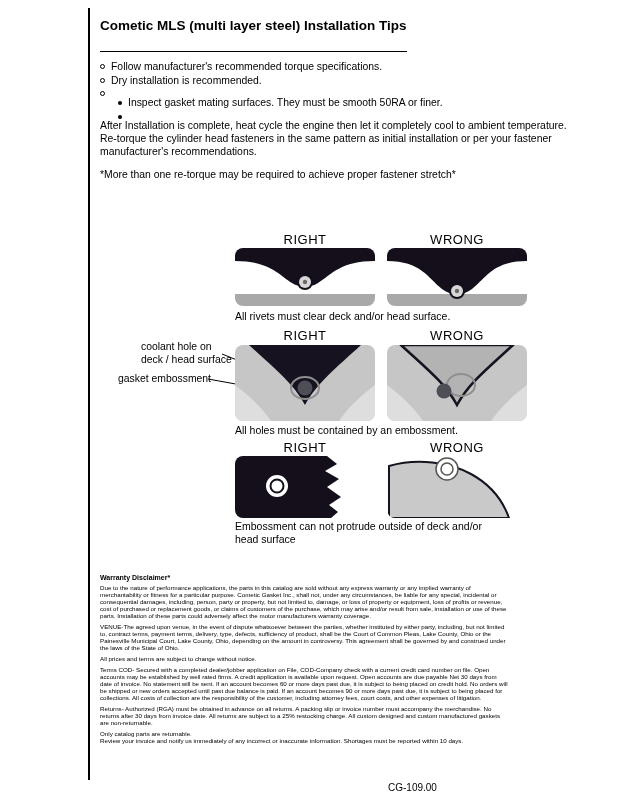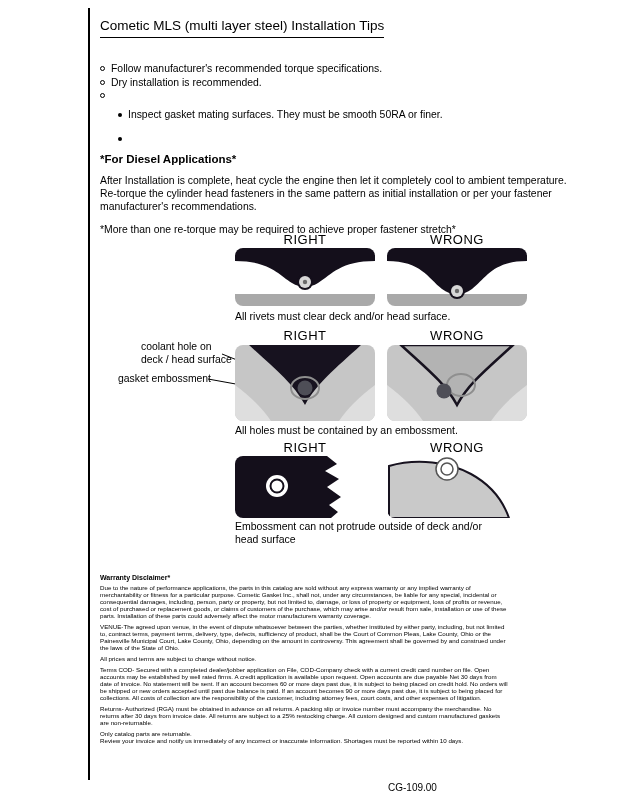--- a/index.html
+++ b/index.html
@@ -3,24 +3,24 @@
 <meta charset="utf-8">
 <style>
   * { margin:0; padding:0; box-sizing:border-box; }
   html,body { width:618px; height:800px; }
   body { background:#fff; font-family:"Liberation Sans", sans-serif; color:#000; }
   .page { position:relative; width:618px; height:800px; background:#ffffff; overflow:hidden; }
 
   .left-rule { position:absolute; left:88px; top:8px; width:2px; height:772px; background:#000; }
 
   .top-text { position:absolute; left:100px; top:16px; width:484px; }
-  .title { display:inline-block; font-size:13.5px; font-weight:normal; border-bottom:1.5px solid #000; padding-bottom:4px; margin-bottom:24px; }
+  .title { display:inline-block; font-size:13.5px; font-weight:bold; border-bottom:1.5px solid #000; padding-bottom:18px; margin-bottom:8px; }
 
   .bullet { display:flex; font-size:10.4px; line-height:13.5px; }
-  .bullet.sub { padding-left:16px;margin-top:10px; }
+  .bullet.sub { padding-left:16px; }
   .marker-circle { flex:none; width:5px; height:5px; border:1px solid #000; border-radius:50%; margin:4px 6px 0 0; }
   .marker-dot { flex:none; width:4px; height:4px; background:#000; border-radius:50%; margin:5px 6px 0 2px; }
 
   .diesel-heading { font-size:11.5px; font-weight:bold; margin:12px 0 9px 0; }
   .para { font-size:10.4px; line-height:13px; margin-bottom:10px; width:478px; }
   .note { font-size:10.4px; line-height:13px; }
 
   .diagrams { position:absolute; left:100px; top:228px; width:478px; height:330px; }
   .diag-header { position:absolute; width:140px; text-align:center; font-size:13px; letter-spacing:0.5px; }
   .diag-img { position:absolute; width:140px; border-radius:8px; overflow:hidden; line-height:0; }
@@ -57,21 +57,20 @@
       <span class="marker-circle"></span>
     </div>
     <div class="bullet sub">
       <span class="marker-dot"></span>
       <span>Inspect gasket mating surfaces.  They must be smooth 50RA or finer.</span>
     </div>
     <div class="bullet sub">
       <span class="marker-dot"></span>
     </div>
 
-    <div class="diesel-heading">*For Diesel Applications*</div>
     <p class="para">After Installation is complete, heat cycle the engine then let it completely cool to ambient temperature. Re-torque the cylinder head fasteners in the same pattern as initial installation or per your fastener manufacturer's recommendations.</p>
     <p class="note">*More than one re-torque may be required to achieve proper fastener stretch*</p>
   </div>
 
   <div class="diagrams">
 
     <div class="diag-header" style="left:135px; top:4px;">RIGHT</div>
     <div class="diag-header" style="left:287px; top:4px;">WRONG</div>
 
     <div class="diag-img" style="left:135px; top:20px;">

